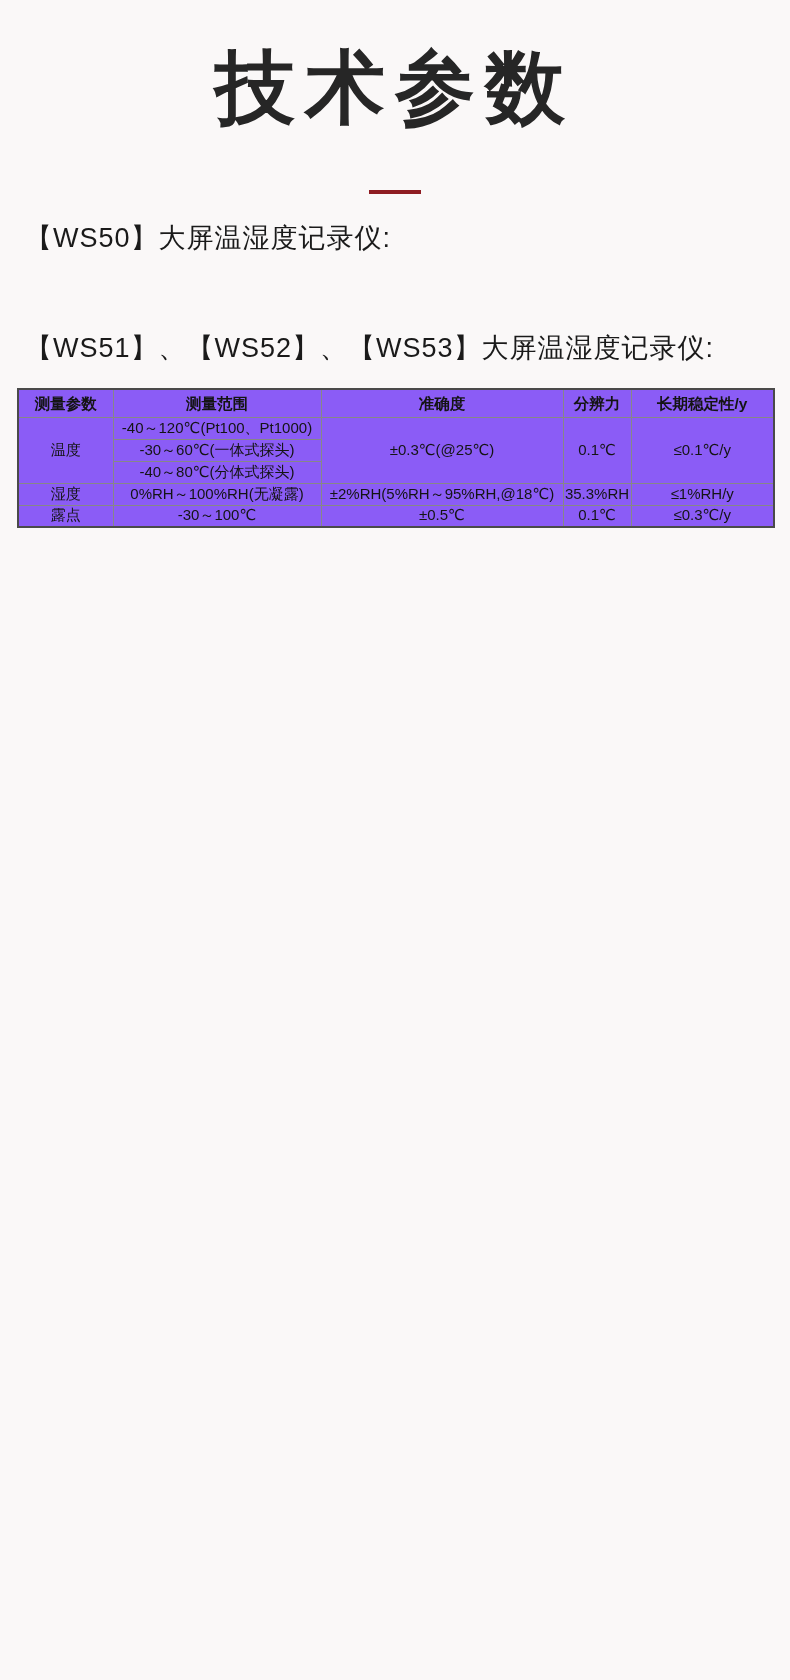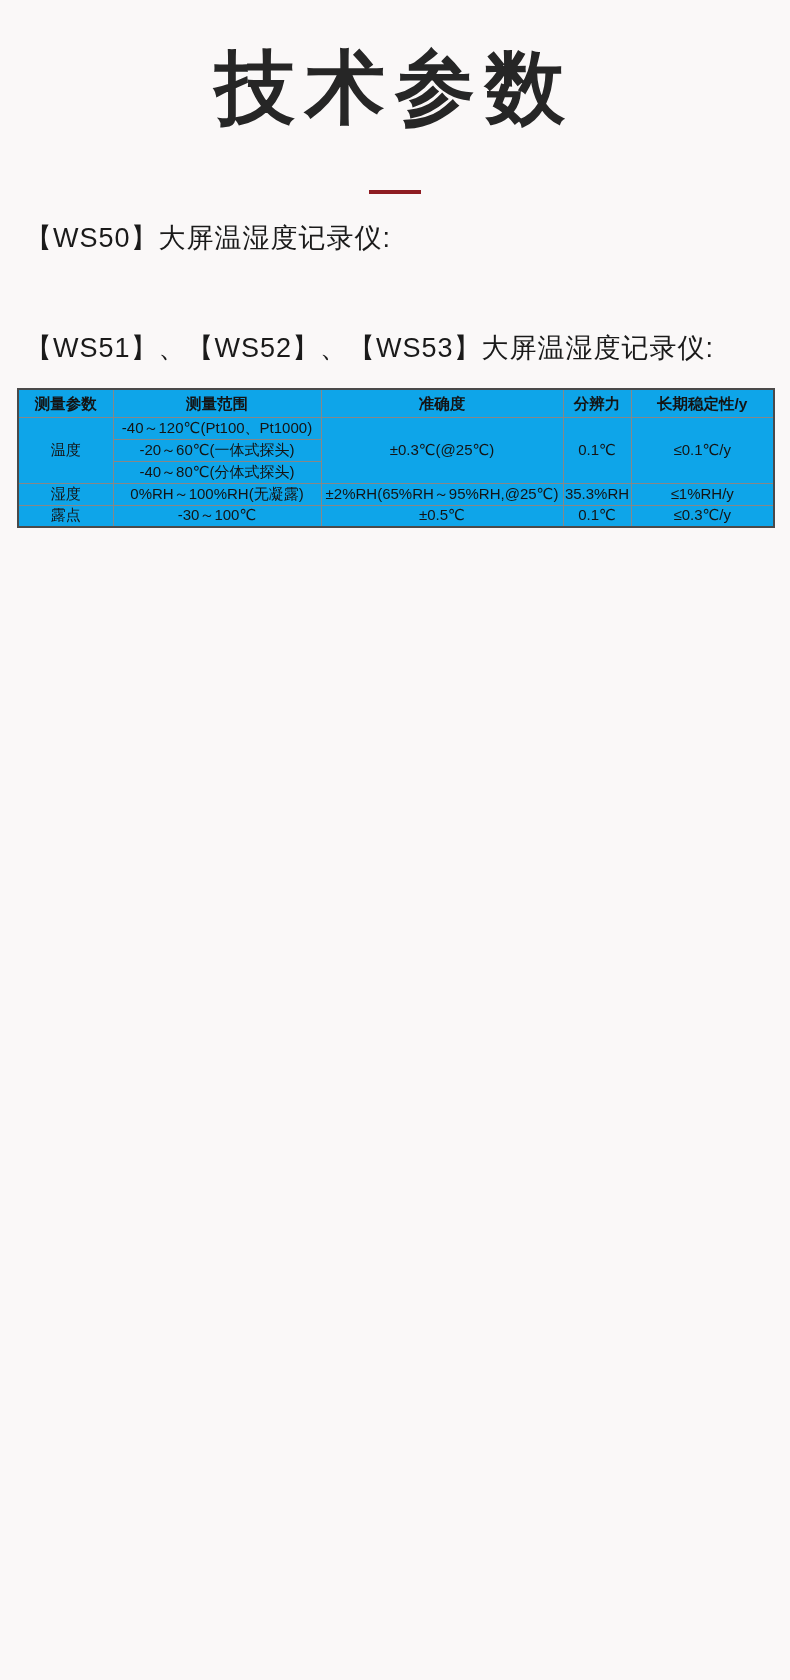--- a/index.html
+++ b/index.html
@@ -31,21 +31,21 @@
     font-size: 27px;
     color: #1a1a1a;
     margin: 26px 0 18px 25px;
     letter-spacing: 1px;
   }
   .section-heading.second { margin-top: 56px; margin-bottom: 22px; }
 
   table.spec {
     border-collapse: collapse;
     table-layout: fixed;
-    background: #0ea5e9;
+    background: #8b5cf6;
   }
   table.spec td, table.spec th {
     border: 1px solid #878787;
     font-size: 15px;
     font-weight: normal;
     height: 24px;
     line-height: 1.25;
     white-space: nowrap;
     overflow: hidden;
   }
@@ -97,29 +97,29 @@
     </thead>
     <tbody>
         <tr>
           <td class="param-cell" rowspan="3">温度</td>
           <td class="range-cell">-40～120℃(Pt100、Pt1000)</td>
           <td class="accuracy-cell" rowspan="3">±0.3℃(@25℃)</td>
           <td class="resolution-cell" rowspan="3">0.1℃</td>
           <td class="stability-cell" rowspan="3">≤0.1℃/y</td>
         </tr>
         <tr>
-          <td class="range-cell">-20～60℃(一体式探头)</td>
+          <td class="range-cell">-30～60℃(一体式探头)</td>
         </tr>
         <tr>
           <td class="range-cell">-40～80℃(分体式探头)</td>
         </tr>
         <tr>
           <td class="param-cell">湿度</td>
           <td class="range-cell">0%RH～100%RH(无凝露)</td>
-          <td class="accuracy-cell">±2%RH(65%RH～95%RH,@25℃)</td>
+          <td class="accuracy-cell">±2%RH(5%RH～95%RH,@18℃)</td>
           <td class="resolution-cell">35.3%RH</td>
           <td class="stability-cell">≤1%RH/y</td>
         </tr>
         <tr>
           <td class="param-cell">露点</td>
           <td class="range-cell">-30～100℃</td>
           <td class="accuracy-cell">±0.5℃</td>
           <td class="resolution-cell">0.1℃</td>
           <td class="stability-cell">≤0.3℃/y</td>
         </tr>

